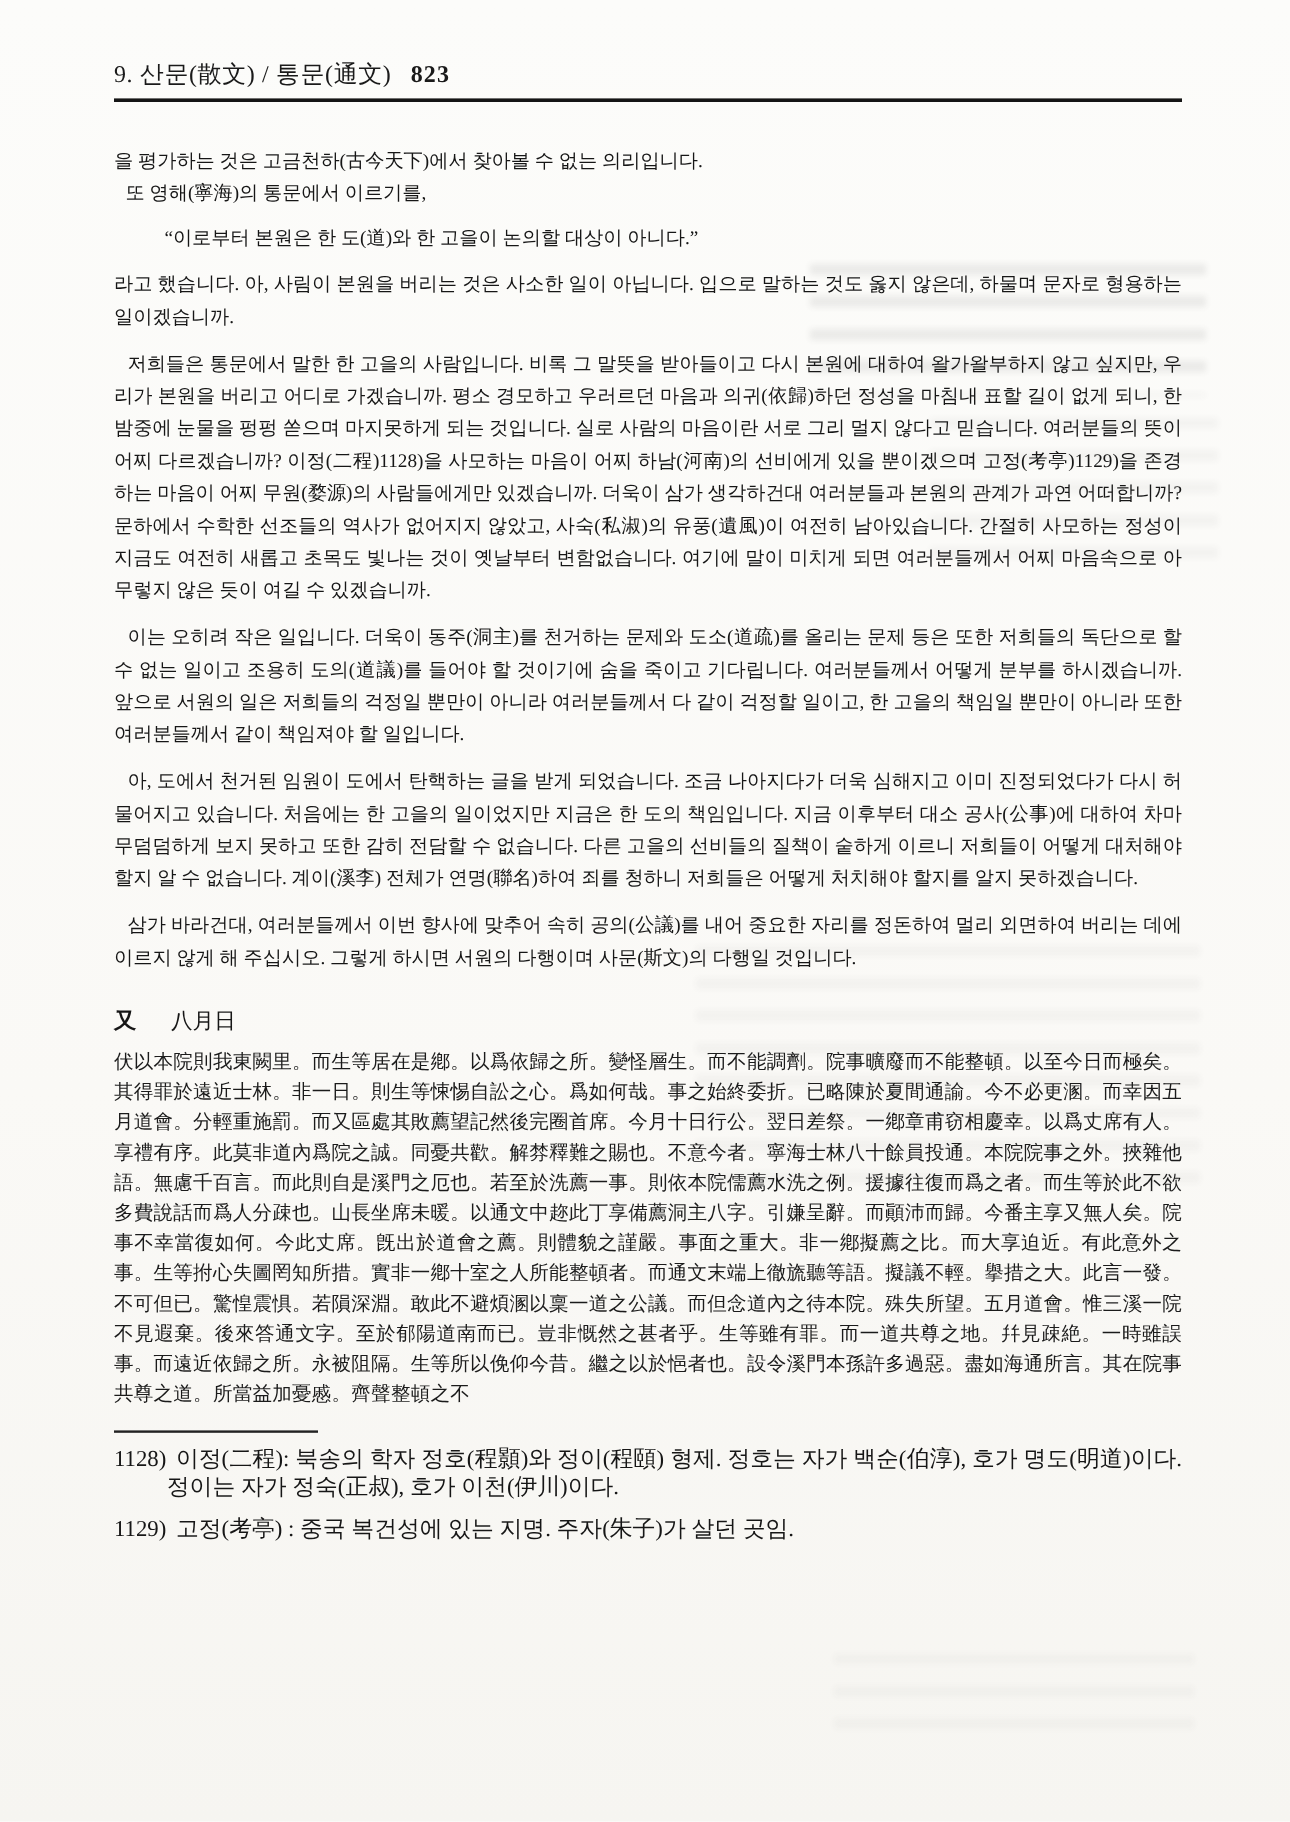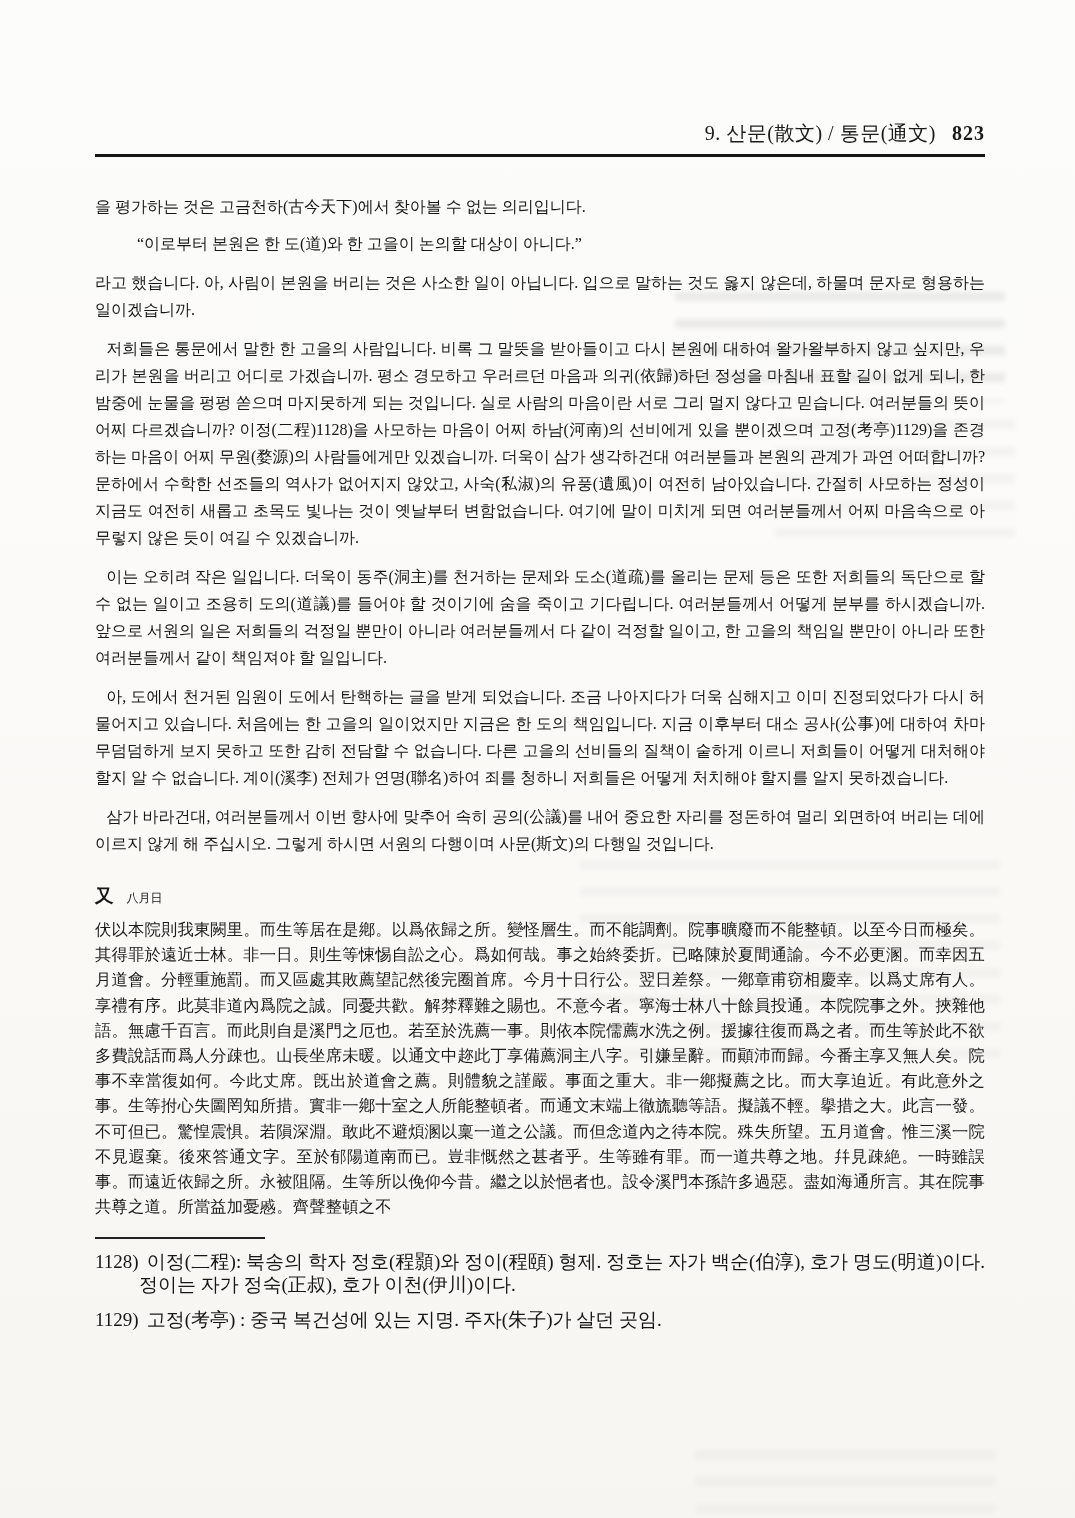--- a/index.html
+++ b/index.html
@@ -9,41 +9,41 @@
     font-family: "Liberation Serif", "DejaVu Serif", serif;
     color: #161616;
     position: relative;
     overflow: hidden;
   }
   .page { position: relative; width: 1075px; height: 1518px; }
 
   .content-col { margin: 0 90px 0 95px; width: 890px; }
 
   
-  .header { margin-top: 120px; text-align: right; }
+  .header { margin-top: 48px; }
   .header-line {
     font-size: 20px; letter-spacing: 0.5px; color: #1a1a1a;
     white-space: nowrap;
   }
   .page-number { font-weight: bold; font-size: 20px; margin-left: 16px; letter-spacing: 1px; }
   .header-rule { border: 0; border-top: 3.5px solid #151515; margin: 7px 0 0 0; }
 
   
   .body-text { margin-top: 36px; font-size: 16px; line-height: 27px;
     text-align: justify; word-break: break-all; }
   .opening-line { white-space: normal; }
   .opening-line.second { text-indent: 0.6em; }
   .quote-line { margin: 10px 0 11px 0; padding-left: 42px; }
   .para { text-align: justify; word-break: break-all; margin-top: 12px; }
   .para.indent { text-indent: 0.7em; }
 
   
   .section-heading { margin-top: 26px; }
   .heading-main { font-weight: bold; font-size: 18.5px; }
-  .heading-sub { font-size: 12px; margin-left: 9px; }
+  .heading-sub { font-size: 18px; margin-left: 25px; }
   .hanmun {
     margin-top: 9px; font-size: 16.3px; line-height: 25.2px;
     text-align: justify; word-break: break-all; letter-spacing: 0.2px;
     color: #1b1b1b;
     font-family: Liberation Serif, serif;
   }
 
   
   .footnote-rule { border: 0; border-top: 2.5px solid #222; width: 170px;
     margin: 18px 0 12px 0; }
@@ -77,20 +77,21 @@
 
     <div class="header">
       <span class="header-line">
         <span>9. 산문(散文) / 통문(通文)</span><span class="page-number">823</span>
       </span>
       <hr class="header-rule">
     </div>
 
     <div class="body-text">
       <div class="opening-line">을 평가하는 것은 고금천하(古今天下)에서 찾아볼 수 없는 의리입니다.</div>
+      <div class="opening-line second">또 영해(寧海)의 통문에서 이르기를,</div>
 
       <div class="quote-line">“이로부터 본원은 한 도(道)와 한 고을이 논의할 대상이 아니다.”</div>
 
       <div class="para">라고 했습니다. 아, 사림이 본원을 버리는 것은 사소한 일이 아닙니다. 입으로 말하는 것도 옳지 않은데, 하물며 문자로 형용하는 일이겠습니까.</div>
       <div class="para indent">저희들은 통문에서 말한 한 고을의 사람입니다. 비록 그 말뜻을 받아들이고 다시 본원에 대하여 왈가왈부하지 않고 싶지만, 우리가 본원을 버리고 어디로 가겠습니까. 평소 경모하고 우러르던 마음과 의귀(依歸)하던 정성을 마침내 표할 길이 없게 되니, 한밤중에 눈물을 펑펑 쏟으며 마지못하게 되는 것입니다. 실로 사람의 마음이란 서로 그리 멀지 않다고 믿습니다. 여러분들의 뜻이 어찌 다르겠습니까? 이정(二程)1128)을 사모하는 마음이 어찌 하남(河南)의 선비에게 있을 뿐이겠으며 고정(考亭)1129)을 존경하는 마음이 어찌 무원(婺源)의 사람들에게만 있겠습니까. 더욱이 삼가 생각하건대 여러분들과 본원의 관계가 과연 어떠합니까? 문하에서 수학한 선조들의 역사가 없어지지 않았고, 사숙(私淑)의 유풍(遺風)이 여전히 남아있습니다. 간절히 사모하는 정성이 지금도 여전히 새롭고 초목도 빛나는 것이 옛날부터 변함없습니다. 여기에 말이 미치게 되면 여러분들께서 어찌 마음속으로 아무렇지 않은 듯이 여길 수 있겠습니까.</div>
       <div class="para indent">이는 오히려 작은 일입니다. 더욱이 동주(洞主)를 천거하는 문제와 도소(道疏)를 올리는 문제 등은 또한 저희들의 독단으로 할 수 없는 일이고 조용히 도의(道議)를 들어야 할 것이기에 숨을 죽이고 기다립니다. 여러분들께서 어떻게 분부를 하시겠습니까. 앞으로 서원의 일은 저희들의 걱정일 뿐만이 아니라 여러분들께서 다 같이 걱정할 일이고, 한 고을의 책임일 뿐만이 아니라 또한 여러분들께서 같이 책임져야 할 일입니다.</div>
       <div class="para indent">아, 도에서 천거된 임원이 도에서 탄핵하는 글을 받게 되었습니다. 조금 나아지다가 더욱 심해지고 이미 진정되었다가 다시 허물어지고 있습니다. 처음에는 한 고을의 일이었지만 지금은 한 도의 책임입니다. 지금 이후부터 대소 공사(公事)에 대하여 차마 무덤덤하게 보지 못하고 또한 감히 전담할 수 없습니다. 다른 고을의 선비들의 질책이 숱하게 이르니 저희들이 어떻게 대처해야 할지 알 수 없습니다. 계이(溪李) 전체가 연명(聯名)하여 죄를 청하니 저희들은 어떻게 처치해야 할지를 알지 못하겠습니다.</div>
       <div class="para indent">삼가 바라건대, 여러분들께서 이번 향사에 맞추어 속히 공의(公議)를 내어 중요한 자리를 정돈하여 멀리 외면하여 버리는 데에 이르지 않게 해 주십시오. 그렇게 하시면 서원의 다행이며 사문(斯文)의 다행일 것입니다.</div>
     </div>
 

